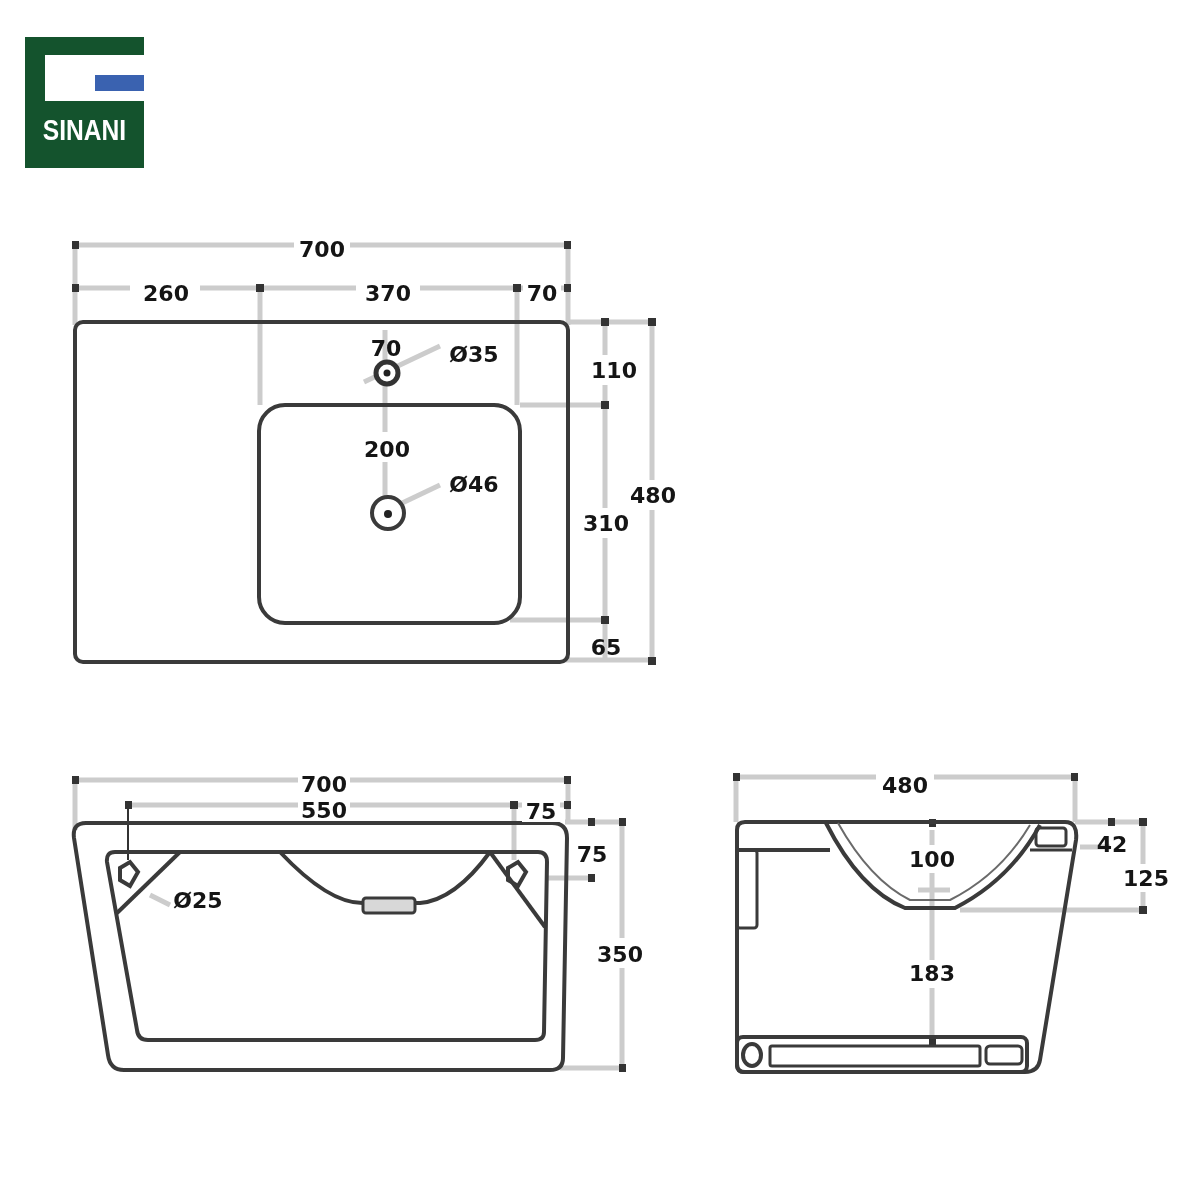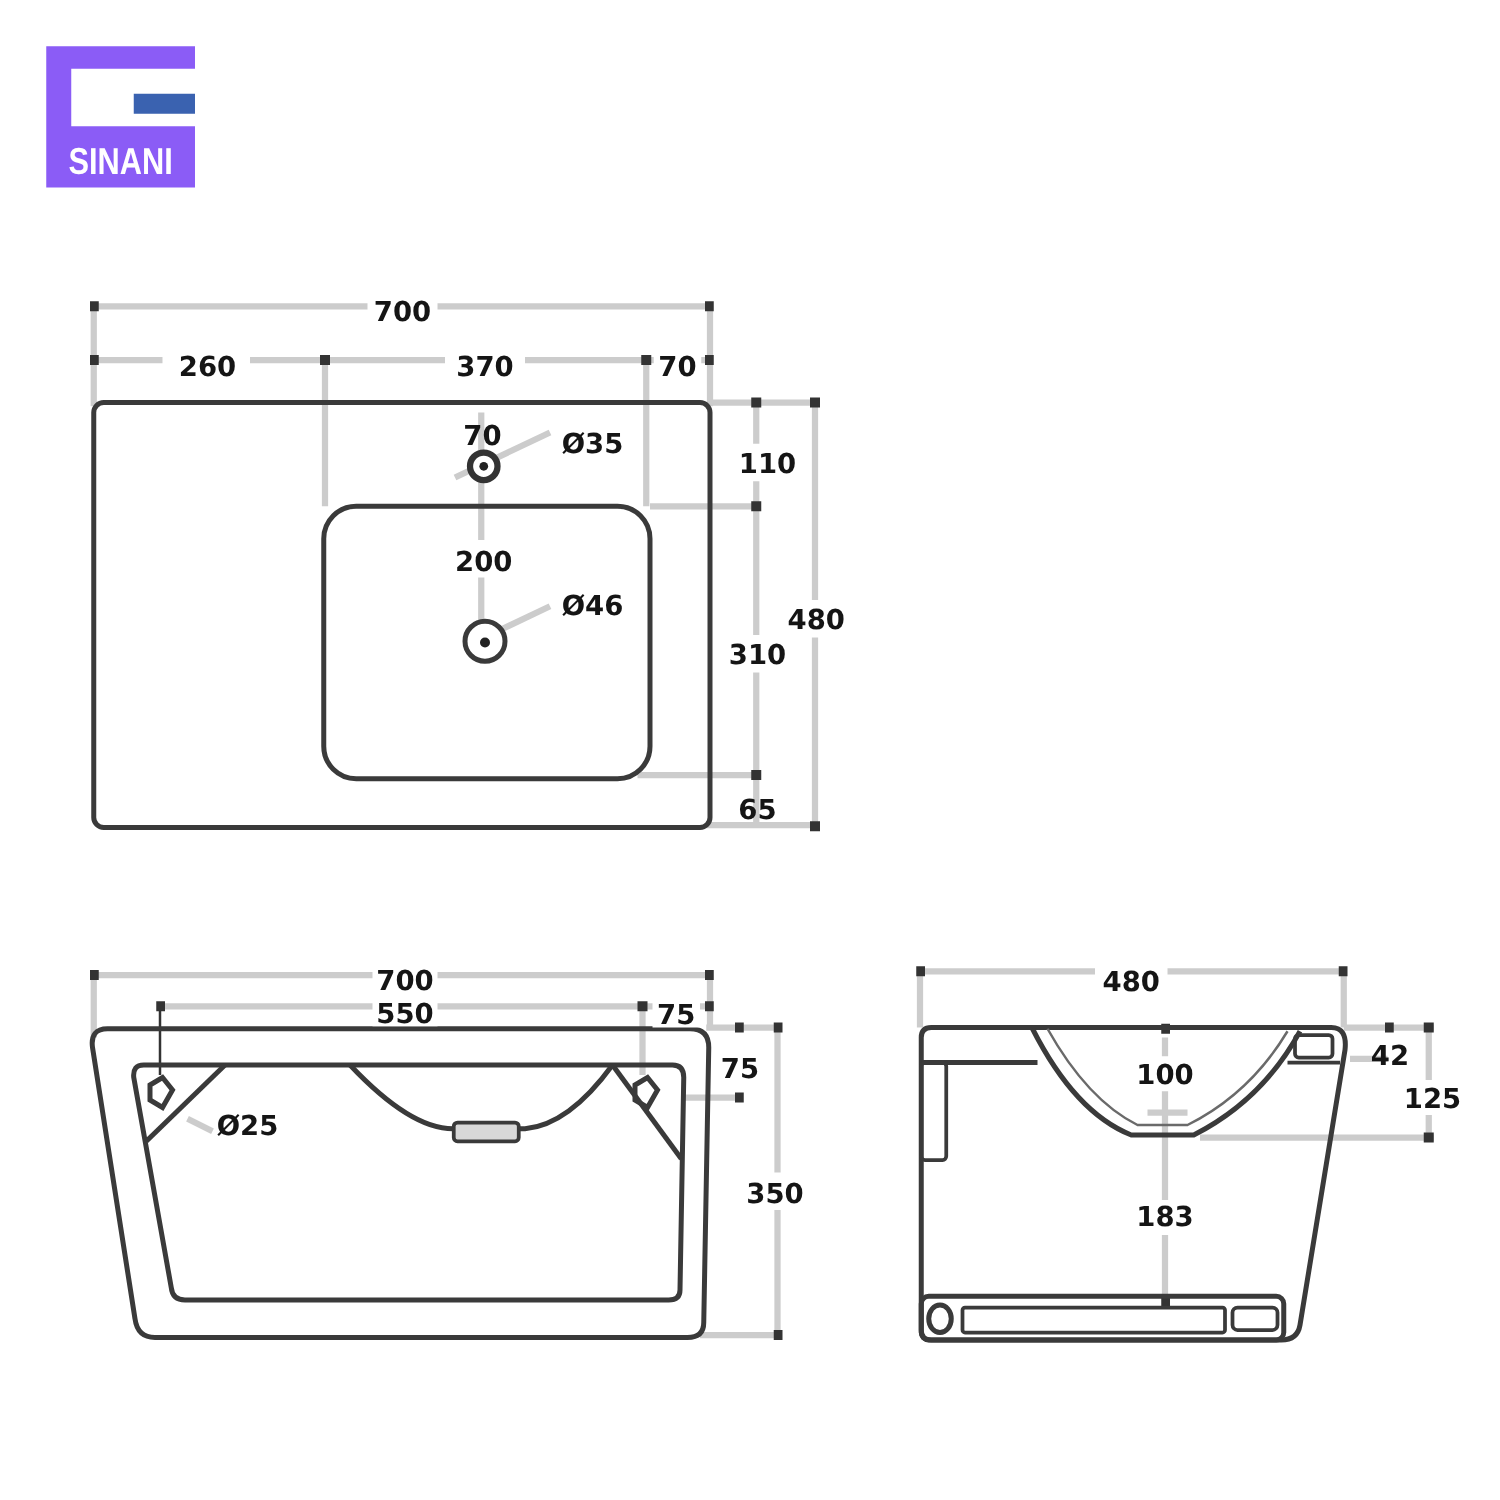--- a/index.html
+++ b/index.html
@@ -1,19 +1,19 @@
 <!DOCTYPE html>
 <html><head>
 <meta charset="utf-8">
 <style>
   html, body { margin: 0; padding: 0; background: #ffffff; }
   body { width: 1200px; height: 1200px; position: relative; overflow: hidden;
          font-family: "DejaVu Sans", sans-serif; }
-  .logo { position: absolute; left: 37px; top: 37px; width: 119px; height: 113px;
-          background: #8b5cf6; }
+  .logo { position: absolute; left: 25px; top: 37px; width: 119px; height: 131px;
+          background: #14532d; }
   .logo .g-outer { position: absolute; left: 20px; top: 18px; width: 99px; height: 46px; background: #ffffff; }
   .logo .g-inner { position: absolute; left: 70px; top: 38px; width: 49px; height: 16px; background: #3a62b0; }
   .logo .brand { position: absolute; left: 0; right: 0; top: 76px; text-align: center;
                  color: #ffffff; font-weight: bold; font-size: 30px; letter-spacing: 0px;
                  font-family: "Liberation Sans", sans-serif; transform: scaleX(0.82); }
   svg.drawing { position: absolute; left: 0; top: 0; }
   .dim-text { font-family: "DejaVu Sans", sans-serif; font-weight: bold; font-size: 22px; fill: #151515; }
 </style>
 </head>
 <body>

